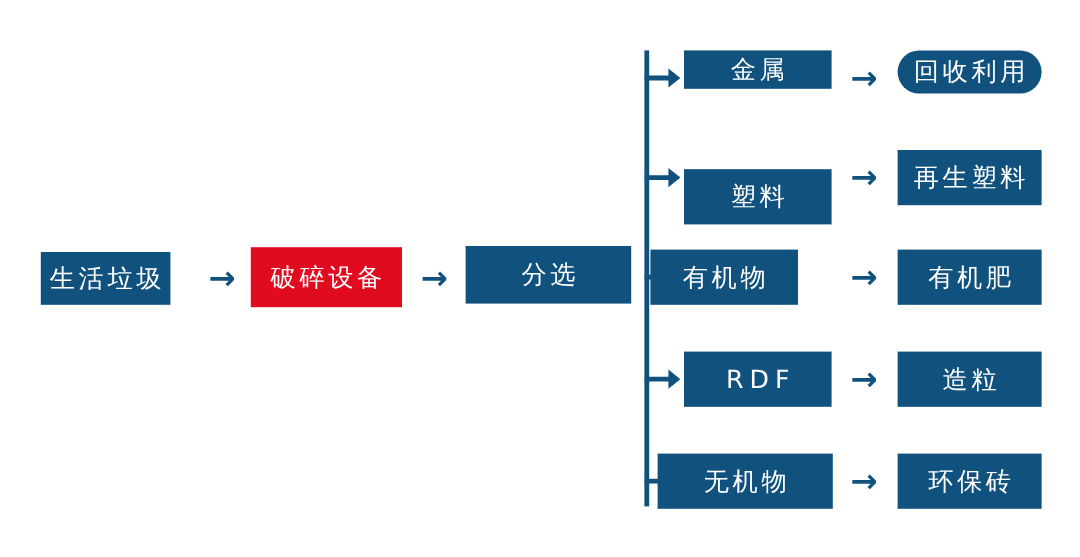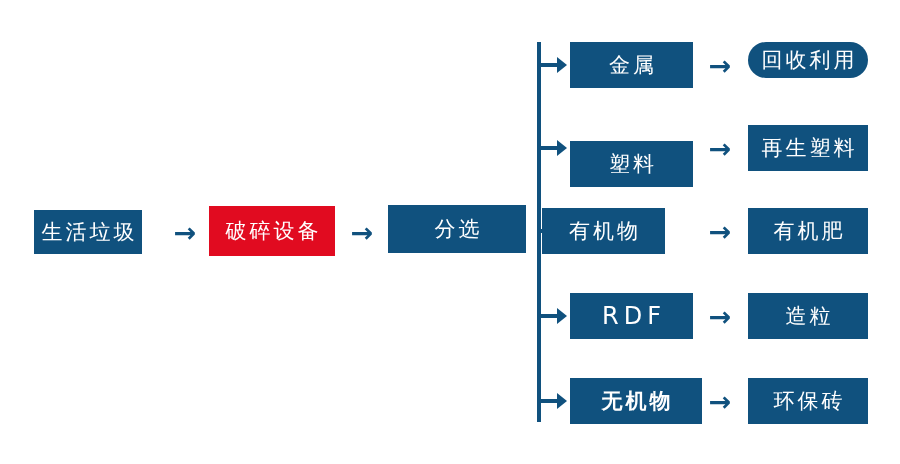--- a/index.html
+++ b/index.html
@@ -36,21 +36,21 @@
     letter-spacing: 3px;
     text-indent: 3px;
     line-height: 1;
     white-space: nowrap;
     font-weight: 400;
   }
   .node.accent {
     background: #E10B20;
   }
   .node.latin {
-    font-size: 24px;
+    font-size: 21px;
     letter-spacing: 5px;
     text-indent: 5px;
   }
 
   
   .arrow {
     position: absolute;
     color: #10517E;
     font-size: 27px;
     line-height: 1;
@@ -88,21 +88,21 @@
 
   <div class="node" style="left:388px; top:205px; width:138px; height:48px;">分选</div>
 
   <div class="trunk" style="left:537px; top:42px; width:4px; height:380px;"></div>
 
   <div class="branch-arrow" style="left:537px; top:52px; width:30px; height:26px;">
     <svg width="30" height="26" viewBox="0 0 30 26" aria-hidden="true">
       <path d="M0 11 H20 V5 L30 13 L20 21 V15 H0 Z" fill="#10517E"></path>
     </svg>
   </div>
-  <div class="node" style="left:570px; top:42px; width:123px; height:46px;">金属</div>
+  <div class="node" style="left:570px; top:42px; width:123px; height:32px;">金属</div>
   <div class="arrow" style="left:703px; top:49px; width:34px; height:32px;">→</div>
   <div class="node" style="left:748px; top:42px; width:120px; height:36px;border-radius:19px;">回收利用</div>
 
   <div class="branch-arrow" style="left:537px; top:135px; width:30px; height:26px;">
     <svg width="30" height="26" viewBox="0 0 30 26" aria-hidden="true">
       <path d="M0 11 H20 V5 L30 13 L20 21 V15 H0 Z" fill="#10517E"></path>
     </svg>
   </div>
   <div class="node" style="left:570px; top:141px; width:123px; height:46px;">塑料</div>
   <div class="arrow" style="left:703px; top:132px; width:34px; height:32px;">→</div>
@@ -124,17 +124,17 @@
   </div>
   <div class="node latin" style="left:570px; top:293px; width:123px; height:46px;">RDF</div>
   <div class="arrow" style="left:703px; top:300px; width:34px; height:32px;">→</div>
   <div class="node" style="left:748px; top:293px; width:120px; height:46px;">造粒</div>
 
   <div class="branch-arrow" style="left:537px; top:388px; width:30px; height:26px;">
     <svg width="30" height="26" viewBox="0 0 30 26" aria-hidden="true">
       <path d="M0 11 H20 V5 L30 13 L20 21 V15 H0 Z" fill="#10517E"></path>
     </svg>
   </div>
-  <div class="node" style="left:570px; top:378px; width:132px; height:46px;font-weight:bold;">无机物</div>
+  <div class="node" style="left:548px; top:378px; width:146px; height:46px;">无机物</div>
   <div class="arrow" style="left:703px; top:385px; width:34px; height:32px;">→</div>
   <div class="node" style="left:748px; top:378px; width:120px; height:46px;">环保砖</div>
 
 </div>
 
 </body></html>

